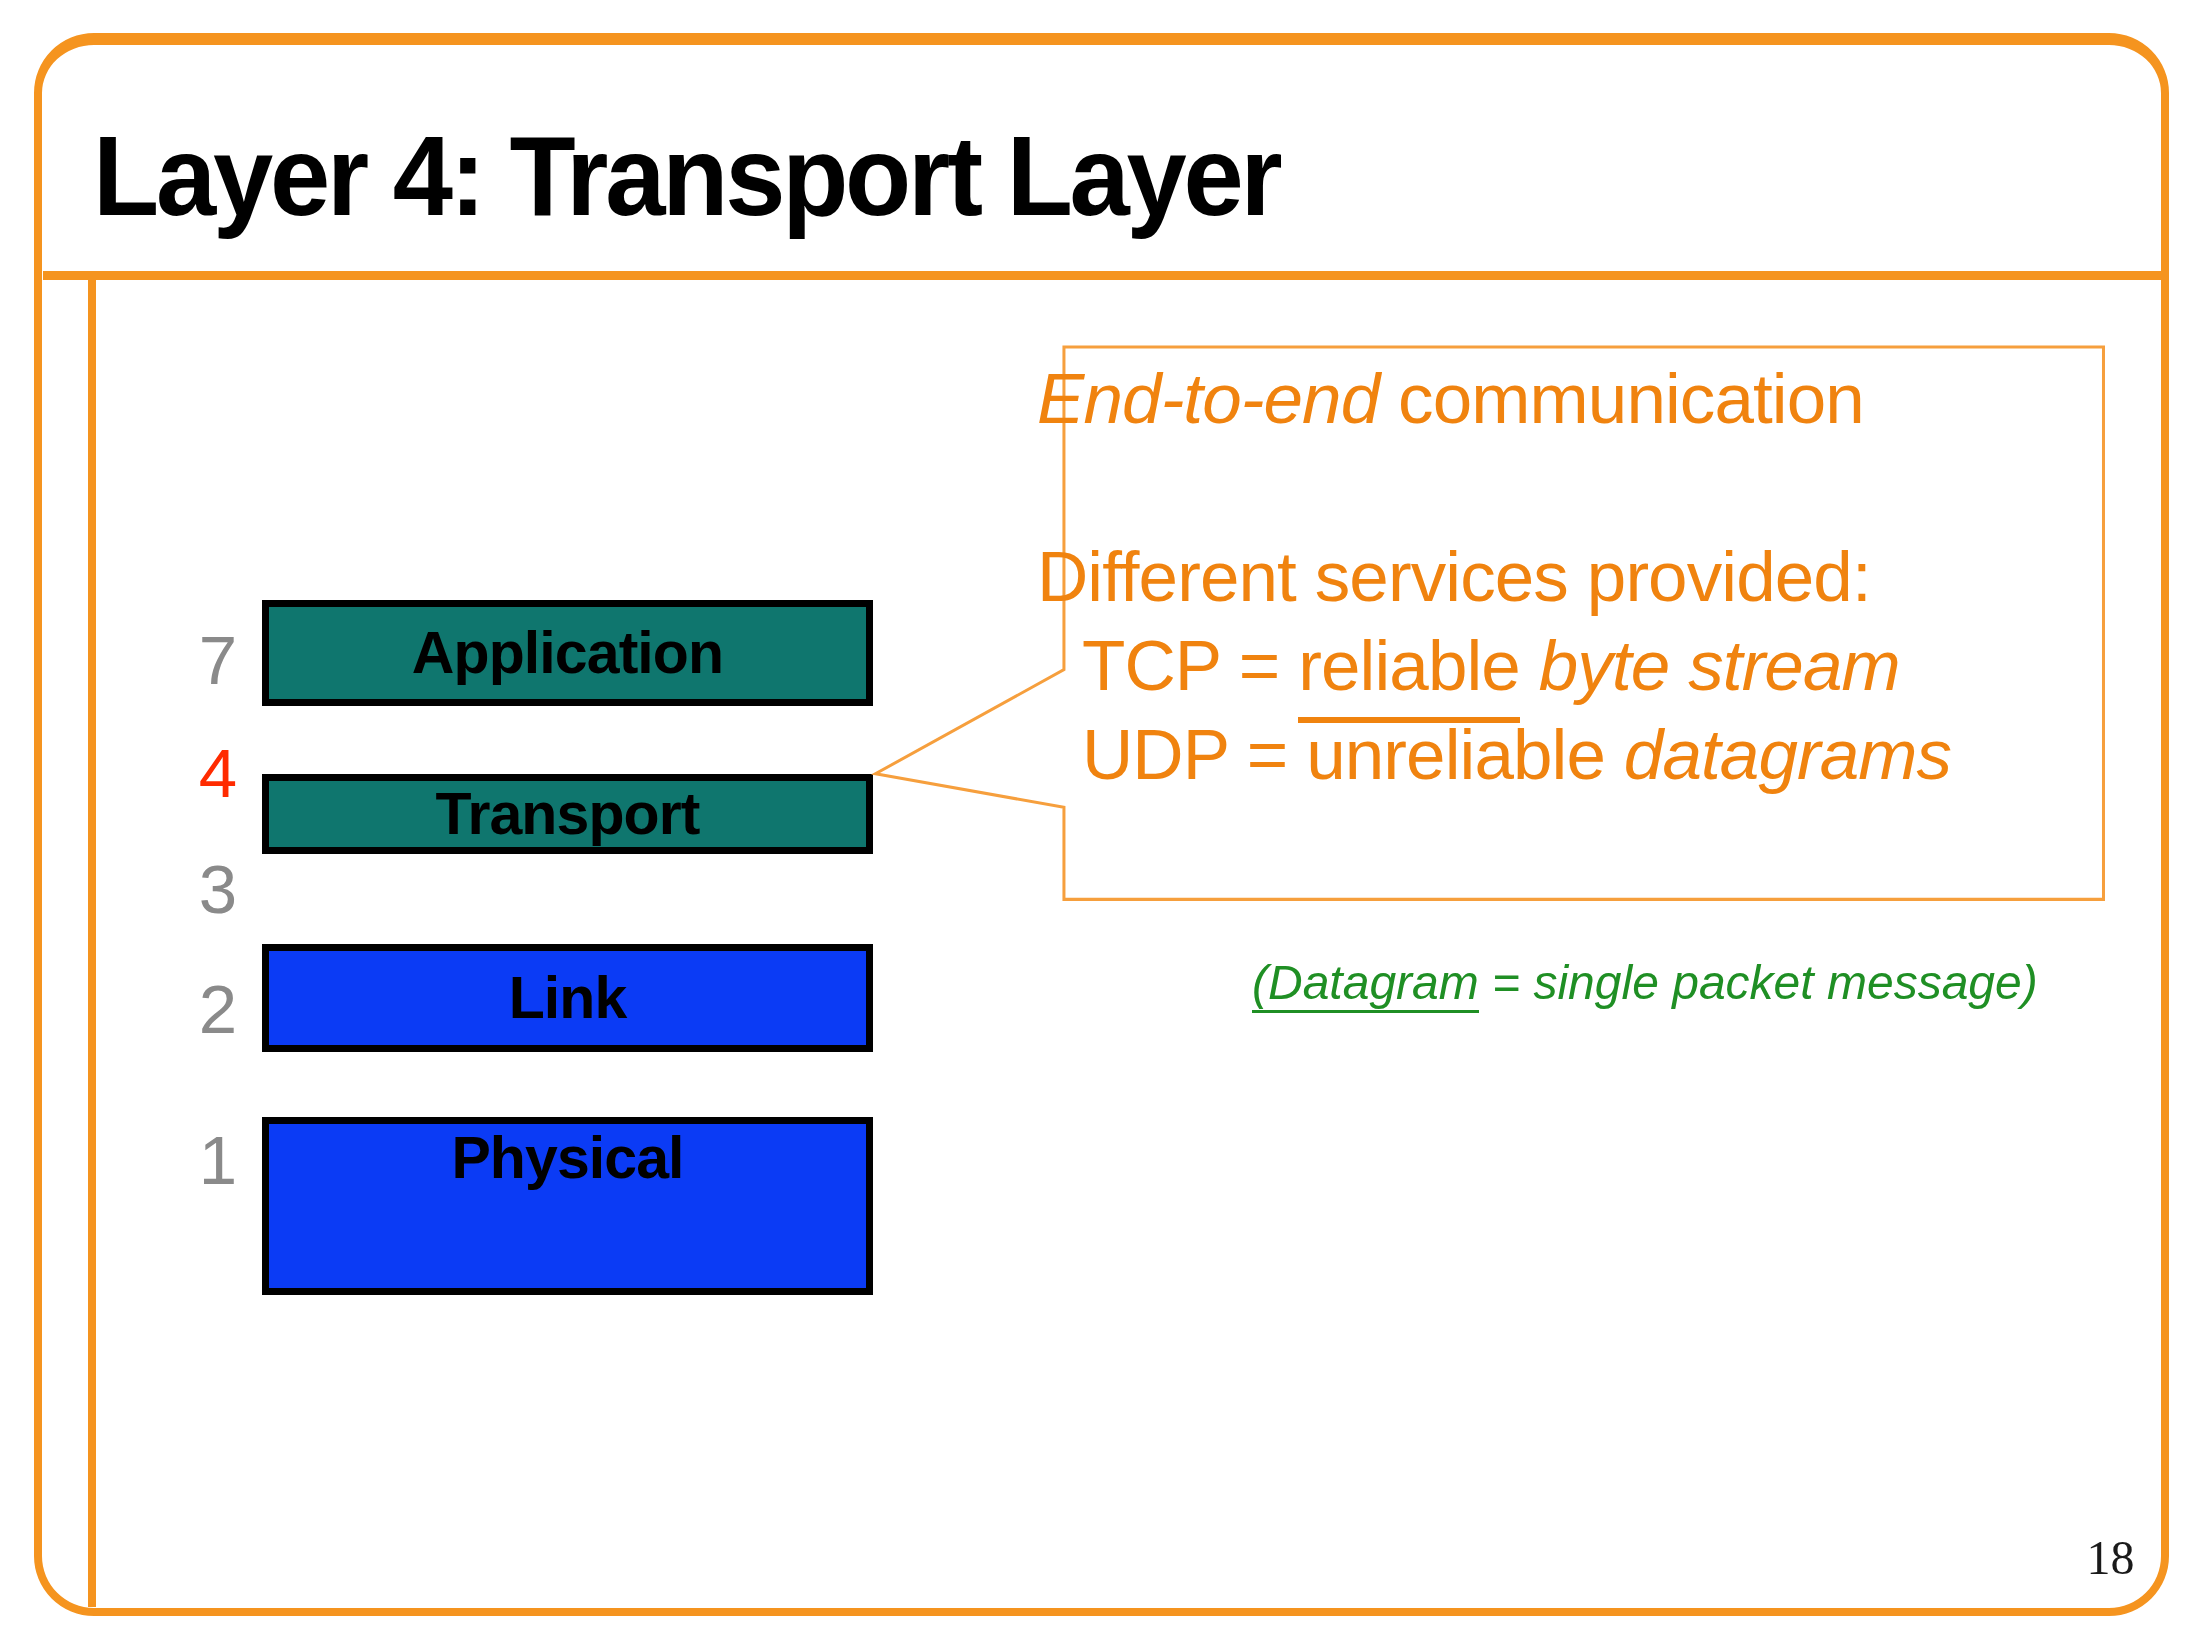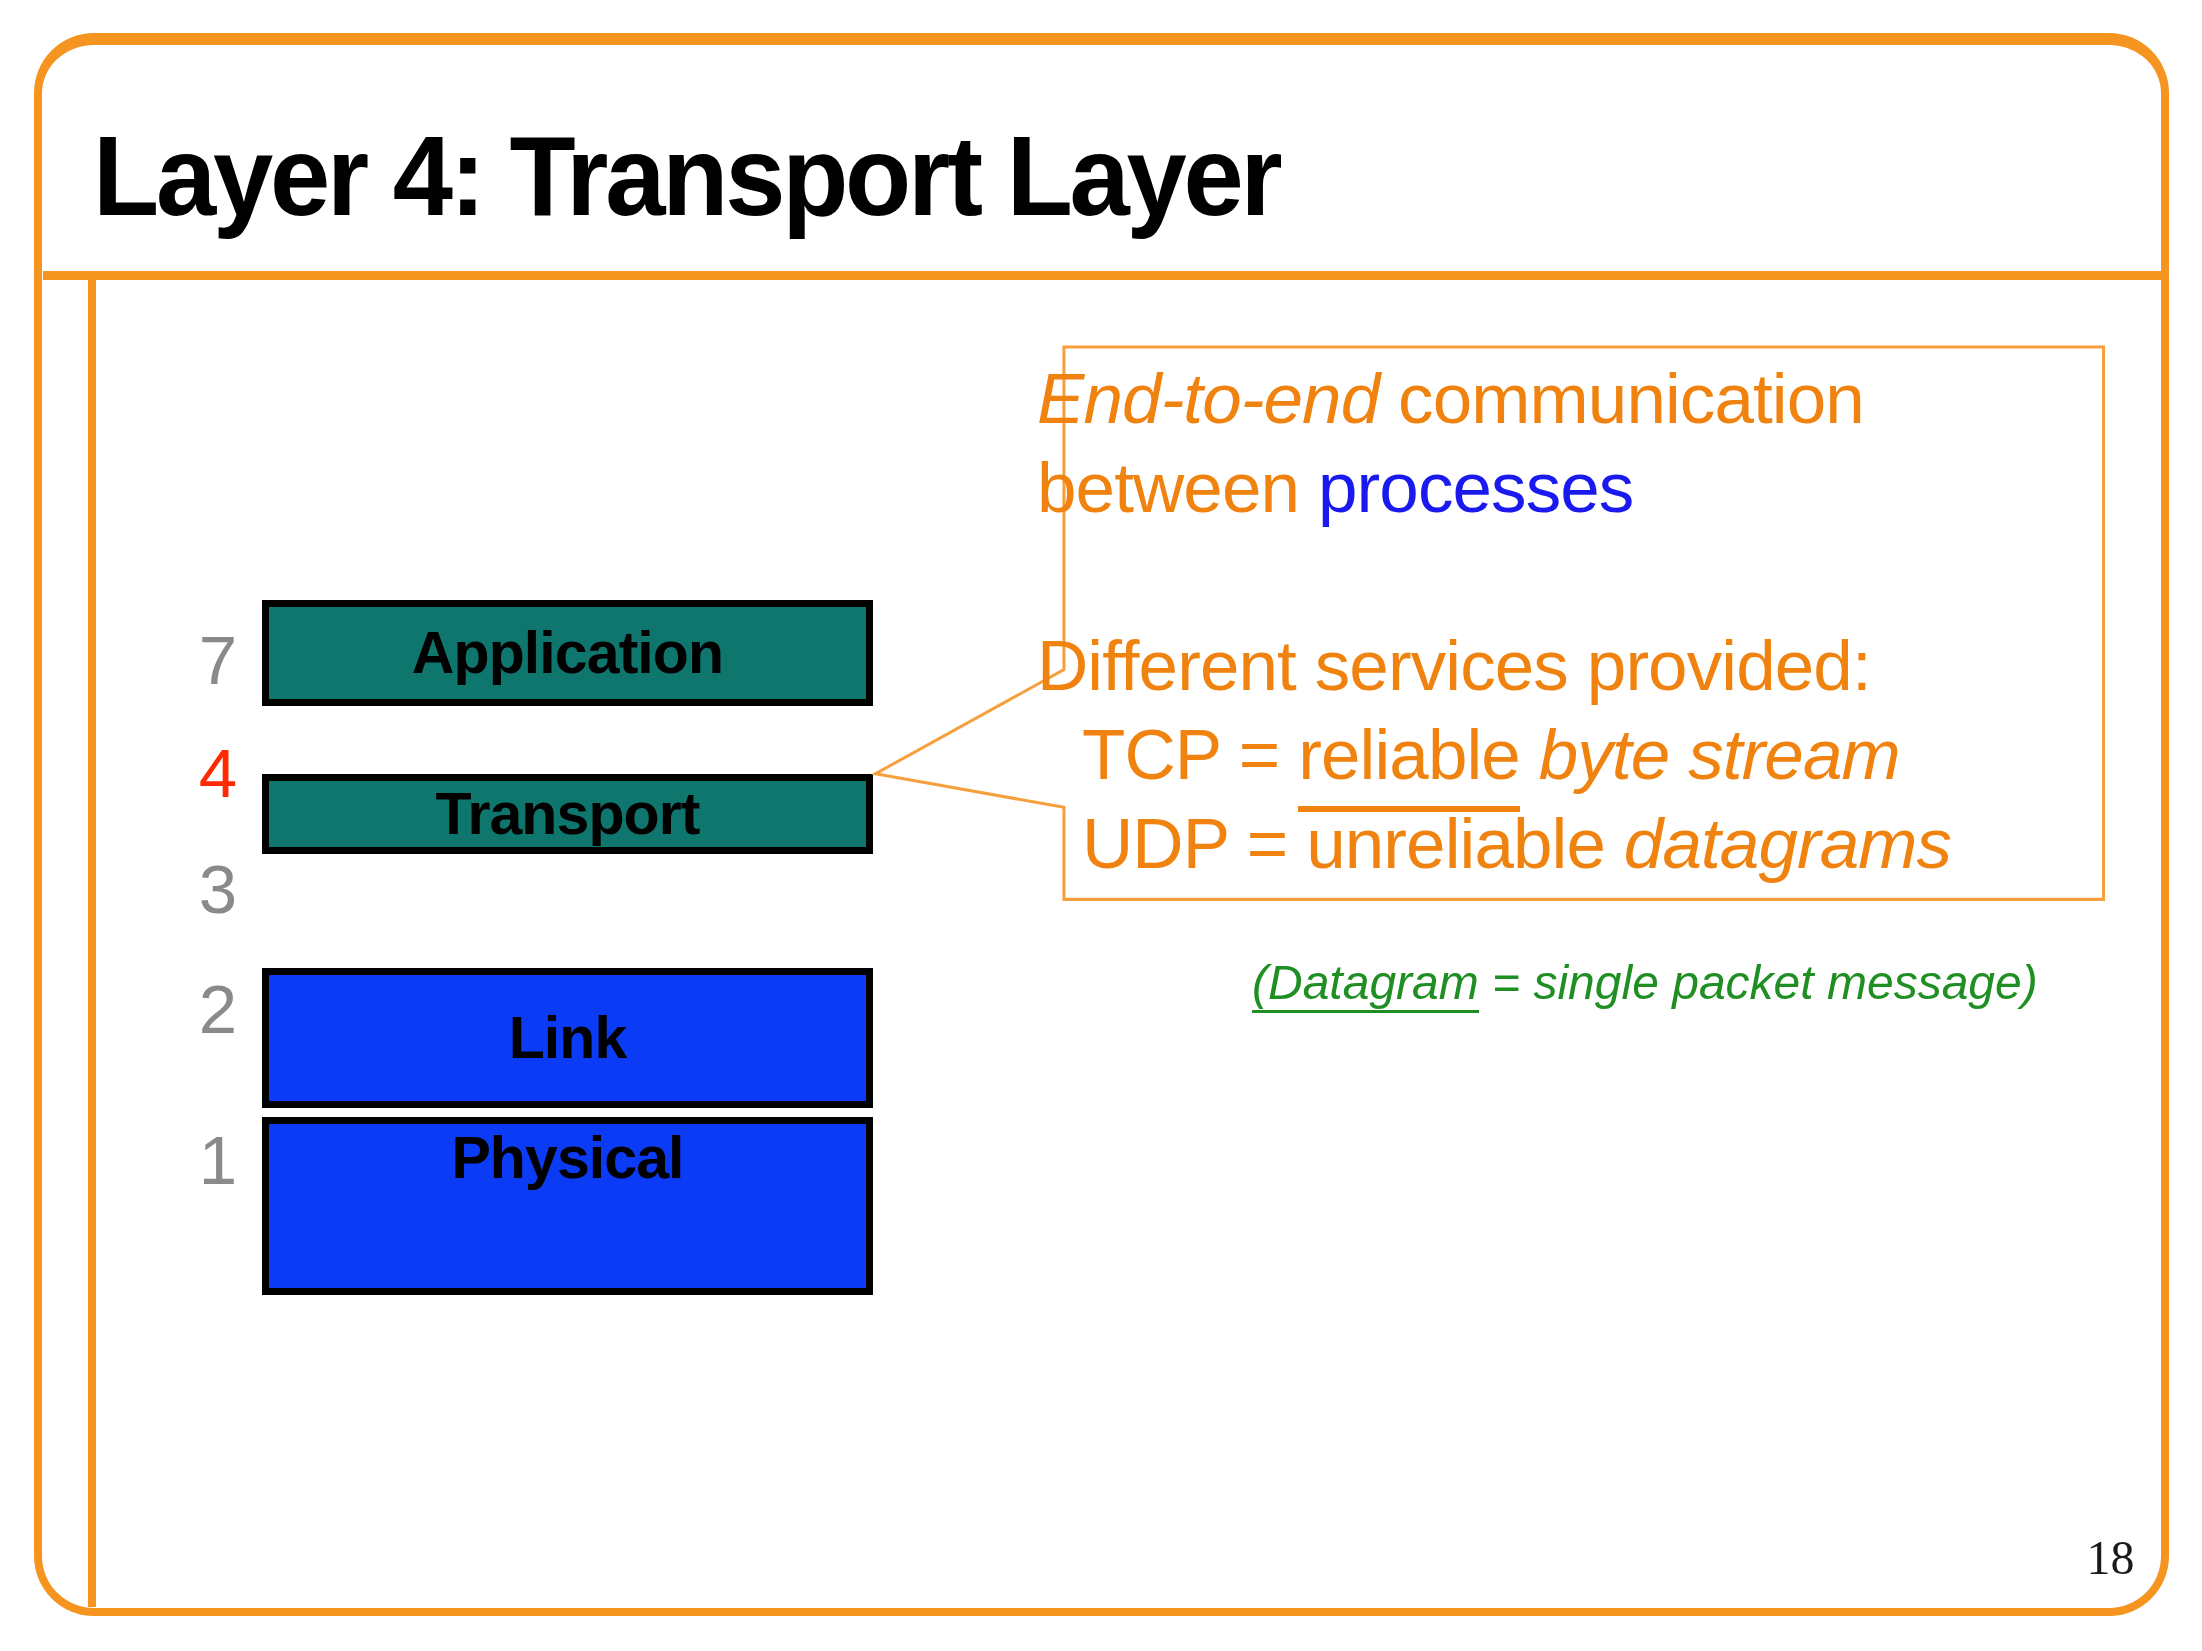--- a/index.html
+++ b/index.html
@@ -25,21 +25,21 @@
   .lnum.red{color:#FF2B00;}
   .n7{top:625px;} .n4{top:738px;} .n3{top:854px;} .n2{top:974px;} .n1{top:1125px;}
 
   .lbox{position:absolute;left:262px;width:611px;box-sizing:border-box;
         border:7.7px solid #000;display:flex;align-items:center;justify-content:center;
         font-size:59px;font-weight:bold;color:#000;letter-spacing:-0.9px;}
   .peach{background:#0f766e;}
   .blue{background:#0B3BF5;}
   .b-app{top:600px;height:106px;}
   .b-tra{top:774px;height:80px;}
-  .b-lnk{top:968px;height:140px;}
+  .b-lnk{top:944px;height:108px;}
   .b-phy{top:1117px;height:178px;align-items:flex-start;}
 
   
   .callout-svg{position:absolute;left:860px;top:327px;width:1265px;height:594px;}
   .callout-text{position:absolute;left:1037px;top:354px;width:998px;
                 font-size:71px;line-height:89px;letter-spacing:-0.9px;color:#F0830F;}
   .cl{min-height:89px;white-space:nowrap;}
   .cl.indent{padding-left:45px;}
   .it{font-style:italic;}
   .blue-t{color:#1A1AEE;}
@@ -74,21 +74,20 @@
 <div class="lbox peach b-tra">Transport</div>
 <div class="lbox blue b-lnk">Link</div>
 <div class="lbox blue b-phy">Physical</div>
 
 <svg class="callout-svg" viewBox="1000 380 1470 690">
   <path d="M1237 403 L2445 403 L2445 1045 L1237 1045 L1237 938 L1018 899 L1237 778 Z" fill="#ffffff" stroke="#F69F3D" stroke-width="3.5" stroke-linejoin="miter"></path>
 </svg>
 
 <div class="callout-text">
   <div class="cl"><span class="it">End-to-end</span><span> communication</span></div>
-  <div class="cl"><span>between </span><span class="blue-t">processes</span></div>
   <div class="cl"></div>
   <div class="cl">Different services provided:</div>
   <div class="cl indent"><span>TCP = </span><span class="ul-heavy">reliable</span><span class="it"> byte stream</span></div>
   <div class="cl indent"><span>UDP = unreliable </span><span class="it">datagrams</span></div>
 </div>
 
 <div class="note">
   <span class="ul">(Datagram</span><span> = single packet message)</span>
 </div>
 

